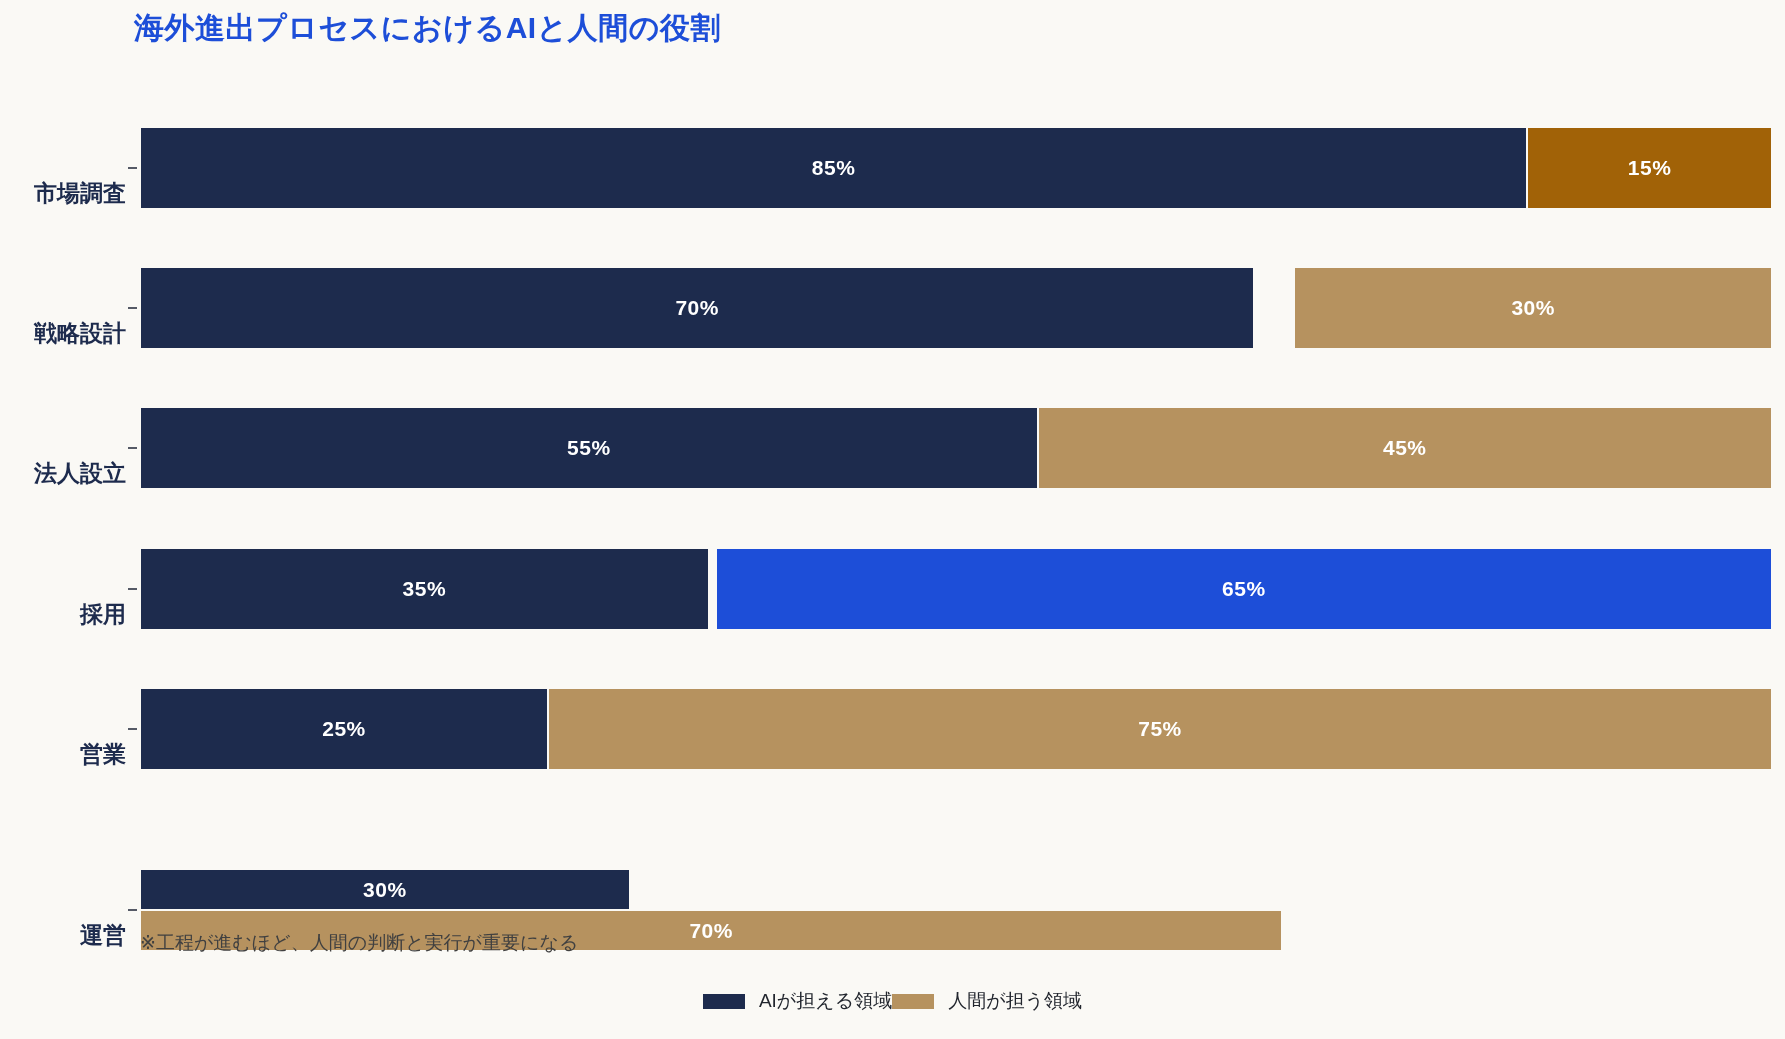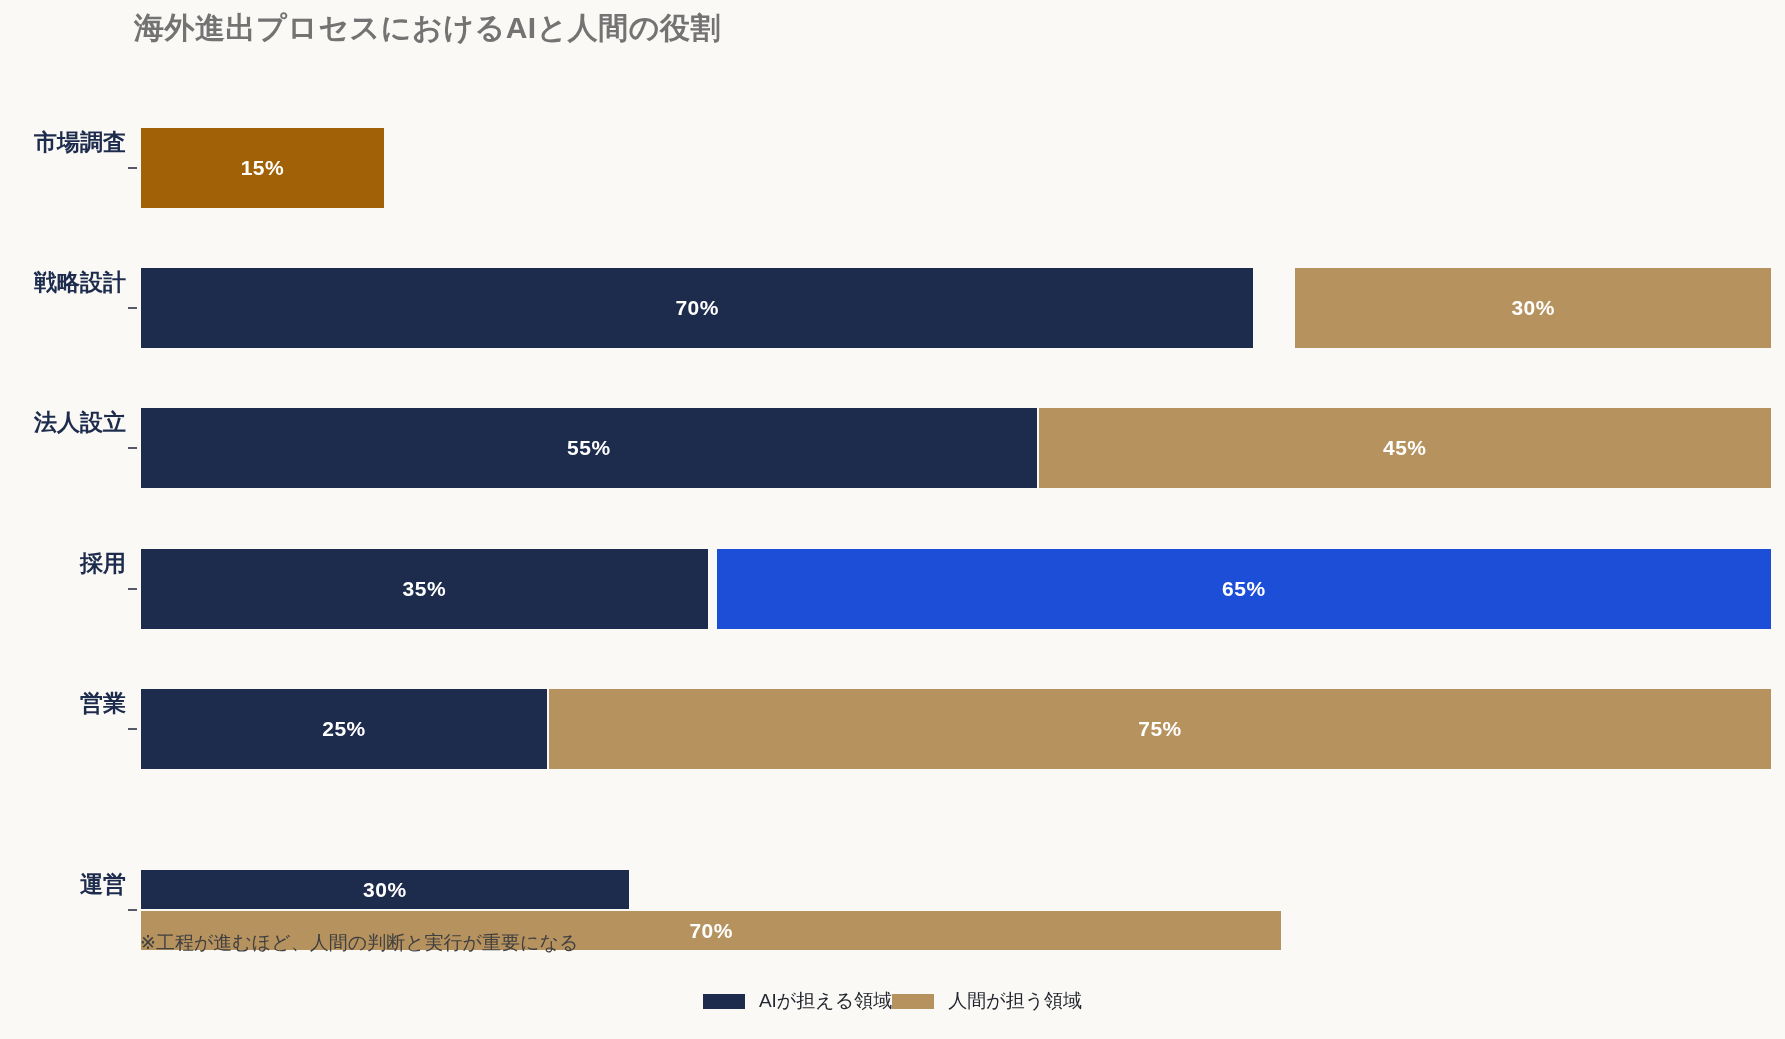--- a/index.html
+++ b/index.html
@@ -18,21 +18,21 @@
     width: 1785px;
     height: 1039px;
     background: #faf9f5;
   }
   .chart-title {
     position: absolute;
     left: 134px;
     top: 8px;
     font-size: 30px;
     font-weight: bold;
-    color: #737373;
+    color: #1d4ed8;
     letter-spacing: 0.5px;
     white-space: nowrap;
   }
   .plot {
     position: absolute;
     left: 140px;
     top: 110px;
     width: 1632px;
     height: 782px;
   }
@@ -64,21 +64,21 @@
     color: #ffffff;
     letter-spacing: 0.5px;
     user-select: none;
   }
   .ylabel-wrap {
     position: absolute;
     width: 126px;
     height: 82px;
     left: -140px;
     display: flex;
-    align-items: flex-start;
+    align-items: flex-end;
     justify-content: flex-end;
   }
   .ylabel {
     font-size: 23px;
     font-weight: bold;
     color: #1d2b4d;
     white-space: nowrap;
   }
   .ytick-dash {
     position: absolute;
@@ -128,20 +128,23 @@
 <div class="figure">
 
   <div class="chart-title">海外進出プロセスにおけるAIと人間の役割</div>
 
   <div class="plot" id="plot">
       <div class="row" style="top: 17px;">
         <div class="ylabel-wrap">
           <span class="ylabel">市場調査</span>
         </div>
         <div class="ytick-dash"></div>
+        <div class="seg seg-ai" style="width: 1387.2px; background: rgb(29, 43, 77);">
+          <span class="seg-label">85%</span>
+        </div>
         <div class="seg seg-human" style="width: 244.8px; background: #a16207;">
           <span class="seg-label">15%</span>
         </div>
       </div>
       <div class="row" style="top: 157.2px; gap: 40px;">
         <div class="ylabel-wrap">
           <span class="ylabel">戦略設計</span>
         </div>
         <div class="ytick-dash"></div>
         <div class="seg seg-ai" style="width: 1142.4px; background: rgb(29, 43, 77);">

